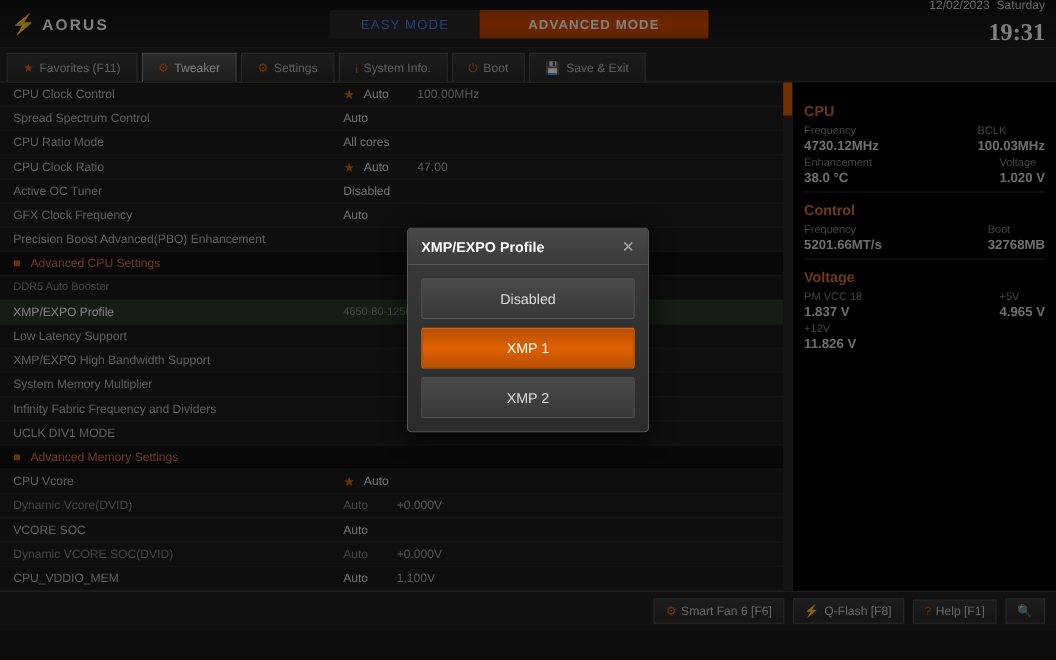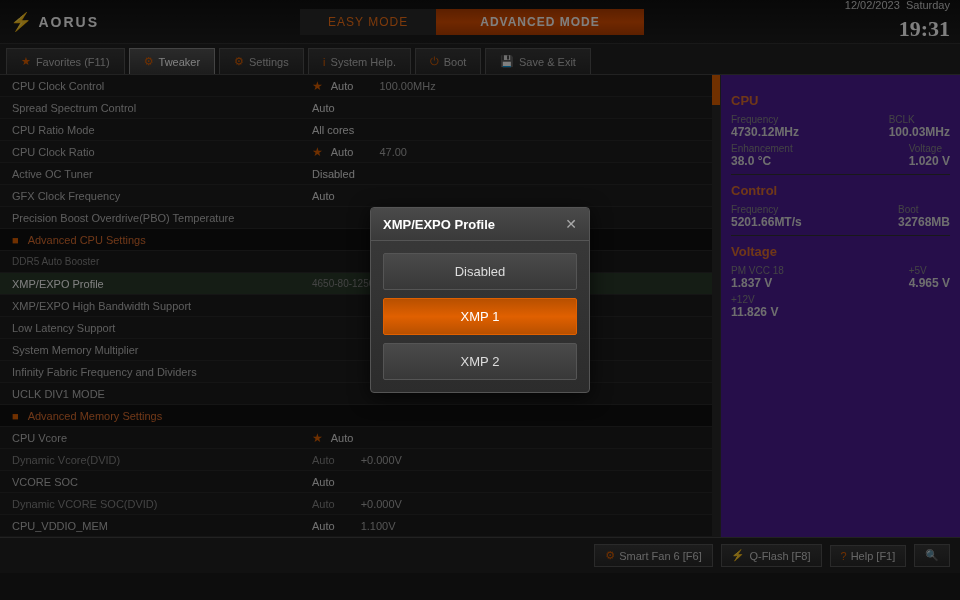--- a/index.html
+++ b/index.html
@@ -37,21 +37,21 @@
     .logo-icon {
       color: #fff;
       font-size: 18px;
     }
     .mode-buttons {
       display: flex;
       gap: 0;
     }
     .mode-easy {
       background: #2a2a2a;
-      color: #f97316;
+      color: #3b82f6;
       padding: 6px 28px;
       font-size: 12px;
       letter-spacing: 1px;
       border: none;
       cursor: pointer;
     }
     .mode-advanced {
       background: linear-gradient(180deg, #b84000 0%, #e05000 50%, #b84000 100%);
       color: #fff;
       padding: 6px 44px;
@@ -140,21 +140,21 @@
       align-items: center;
       gap: 6px;
     }
     .star { color: #e06000; margin-right: 2px; font-size: 12px; }
     .value-secondary { color: #aaa; margin-left: 20px; }
     .section-dot { color: #e06000; margin-right: 4px; }
 
     
     .info-panel {
       width: 240px;
-      background: #4c1d95;
+      background: #000000;
       border-left: 1px solid #333;
       padding: 10px;
     }
     .info-section-title {
       color: #e07030;
       font-size: 13px;
       font-weight: bold;
       margin-bottom: 6px;
       margin-top: 8px;
     }
@@ -312,21 +312,21 @@
   <div class="nav-tab active">
     <span class="nav-tab-icon">⚙</span>
     <span>Tweaker</span>
   </div>
   <div class="nav-tab">
     <span class="nav-tab-icon">⚙</span>
     <span>Settings</span>
   </div>
   <div class="nav-tab">
     <span class="nav-tab-icon">ℹ</span>
-    <span>System Help.</span>
+    <span>System Info.</span>
   </div>
   <div class="nav-tab">
     <span class="nav-tab-icon">⏻</span>
     <span>Boot</span>
   </div>
   <div class="nav-tab">
     <span class="nav-tab-icon">💾</span>
     <span>Save &amp; Exit</span>
   </div>
 </div>
@@ -360,42 +360,42 @@
     </div>
     <div class="setting-row">
       <span class="setting-name">Active OC Tuner</span>
       <span class="setting-value">Disabled</span>
     </div>
     <div class="setting-row">
       <span class="setting-name">GFX Clock Frequency</span>
       <span class="setting-value">Auto</span>
     </div>
     <div class="setting-row">
-      <span class="setting-name">Precision Boost Overdrive(PBO) Temperature</span>
+      <span class="setting-name">Precision Boost Advanced(PBO) Enhancement</span>
       <span class="setting-value"></span>
     </div>
     <div class="setting-row section-header">
       <span class="section-dot">■</span>
       <span>Advanced CPU Settings</span>
     </div>
 
     <div class="setting-row" style="background:#1a1a1a; padding: 2px 12px;">
       <span style="color:#888; font-size:10px;">DDR5 Auto Booster</span>
     </div>
     <div class="setting-row highlighted">
       <span class="setting-name" style="color:#fff;">XMP/EXPO Profile</span>
       <span class="setting-value">
         <span style="color:#888; font-size:10px;">4650-80-1250</span>
       </span>
     </div>
     <div class="setting-row">
+      <span class="setting-name">Low Latency Support</span>
+    </div>
+    <div class="setting-row">
       <span class="setting-name">XMP/EXPO High Bandwidth Support</span>
-    </div>
-    <div class="setting-row">
-      <span class="setting-name">Low Latency Support</span>
     </div>
     <div class="setting-row">
       <span class="setting-name">System Memory Multiplier</span>
     </div>
     <div class="setting-row">
       <span class="setting-name">Infinity Fabric Frequency and Dividers</span>
     </div>
     <div class="setting-row">
       <span class="setting-name">UCLK DIV1 MODE</span>
     </div>

